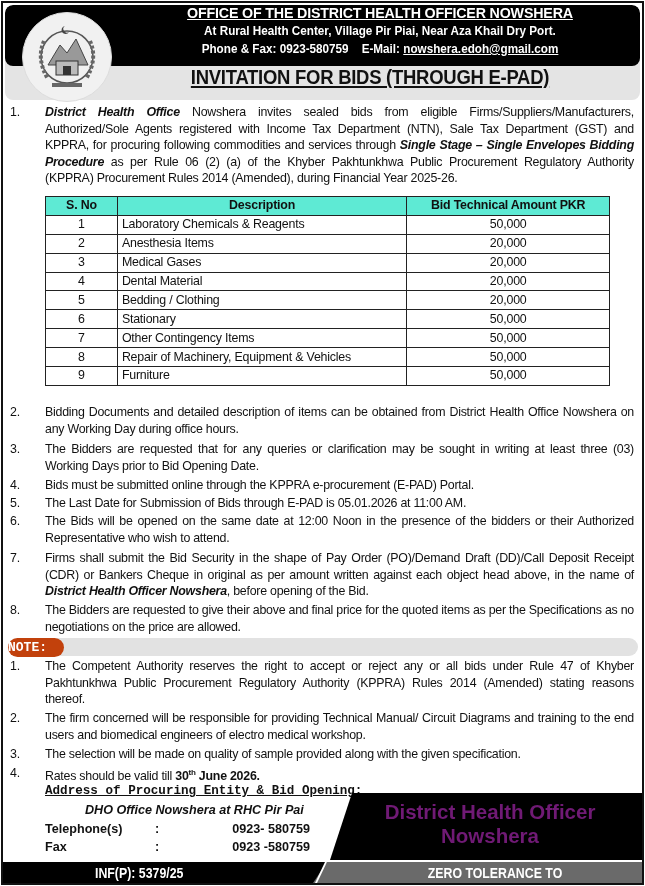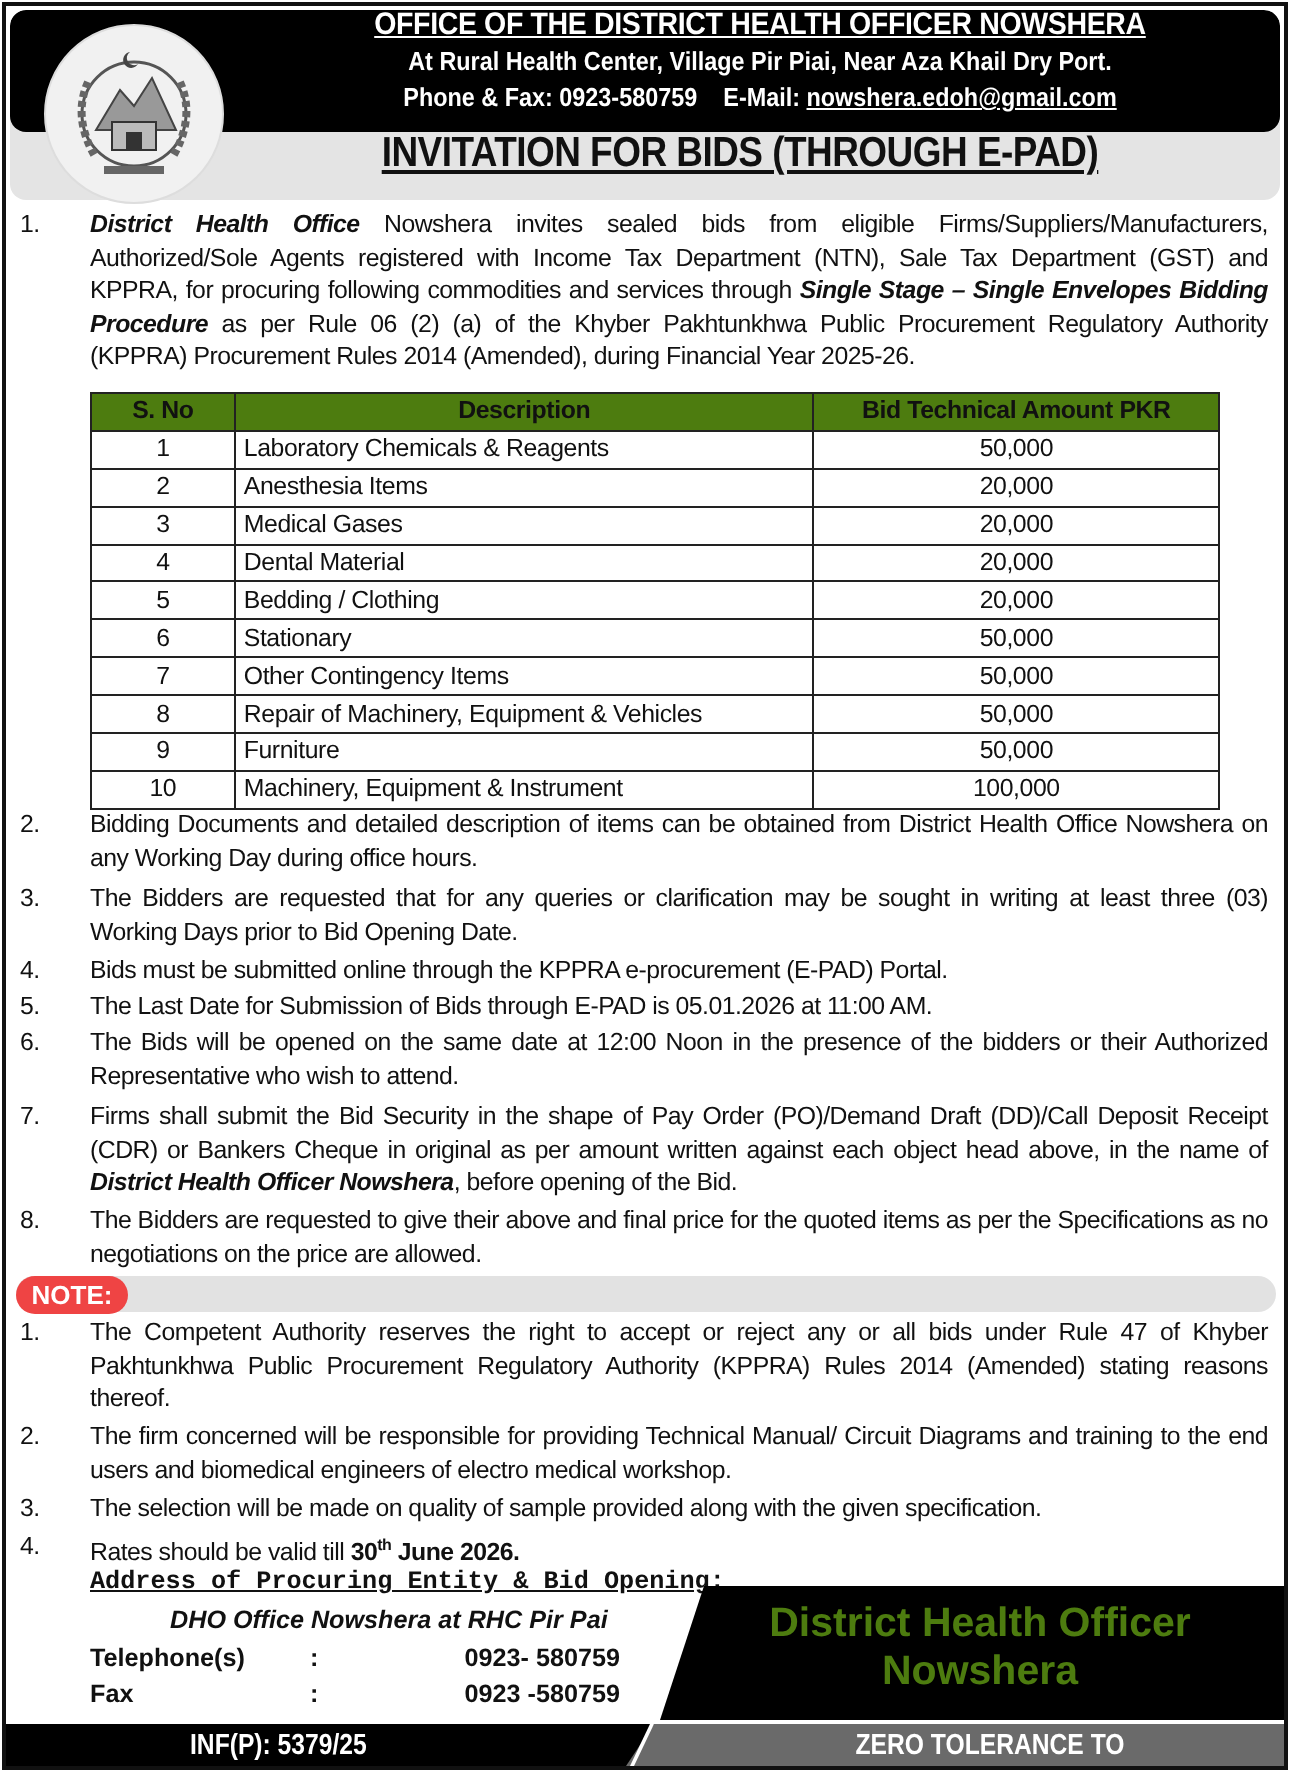--- a/index.html
+++ b/index.html
@@ -20,38 +20,38 @@
   
   .para { position: absolute; left: 10px; width: 624px; font-size: 12.4px; line-height: 16.5px; letter-spacing: -0.25px; }
   .para .num { position: absolute; left: 0; top: 0; width: 30px; }
   .para .txt { margin-left: 35px; text-align: justify; }
   .bi { font-weight: bold; font-style: italic; }
   .b { font-weight: bold; }
 
   
   table.bids { position: absolute; left: 45px; top: 196px; width: 565px; border-collapse: collapse; font-size: 12.4px; letter-spacing: -0.2px; }
   table.bids th, table.bids td { border: 1px solid #222; height: 18.9px; padding: 0 4px; line-height: 17px; }
-  table.bids th { background: #4d7c0f; font-weight: bold; text-align: center; margin-top: 40px; }
+  table.bids th { background: #5eead4; font-weight: bold; text-align: center; margin-top: 40px; }
   table.bids td.c { text-align: center; }
   table.bids col.c1 { width: 72px; } table.bids col.c2 { width: 290px; } table.bids col.c3 { width: 203px; }
 
   
   .note-bar { position: absolute; left: 8px; top: 638px; width: 630px; height: 18px; border-radius: 9px; background: #e2e2e2; }
-  .note-pill { position: absolute; left: 8px; top: 638px; width: 56px; height: 19px; border-radius: 10px; background: #ef4444; color: #fff; font-weight: bold; font-size: 13px; line-height: 19px; text-align: center; }
+  .note-pill { position: absolute; left: 8px; top: 638px; width: 56px; height: 19px; border-radius: 10px; background: #c2410c; color: #fff; font-weight: bold; font-size: 13px; line-height: 19px; text-align: left; font-family: Liberation Mono, monospace; }
 
   .addr-head { position: absolute; left: 45px; top: 784px; font-weight: bold; font-size: 12.6px; text-decoration: underline; font-family: Liberation Mono, monospace; }
   .addr-line { position: absolute; left: 45px; top: 803px; font-style: italic; font-weight: bold; font-size: 12.6px; margin-left: 40px; }
   .contact { position: absolute; left: 45px; font-weight: bold; font-size: 12.6px; width: 265px; }
   .contact .lbl { position: absolute; left: 0; }
   .contact .col { position: absolute; left: 110px; }
   .contact .val { position: absolute; right: 0; }
 
   
   .sign { position: absolute; left: 330px; top: 793px; width: 312px; height: 67px; background: #000; clip-path: polygon(22px 0, 100% 0, 100% 100%, 0 100%); }
-  .sign-t1, .sign-t2 { position: absolute; left: 345px; width: 290px; text-align: center; color: #4d7c0f; font-weight: bold; font-size: 20.5px; }
+  .sign-t1, .sign-t2 { position: absolute; left: 345px; width: 290px; text-align: center; color: #701a75; font-weight: bold; font-size: 20.5px; }
   .sign-t1 { top: 800px; } .sign-t2 { top: 824px; }
   .foot-left { position: absolute; left: 3px; top: 862px; width: 330px; height: 21px; background: #000; }
   .foot-right { position: absolute; left: 313px; top: 862px; width: 329px; height: 21px; background: #6a6a6a; clip-path: polygon(14px 0, 100% 0, 100% 100%, 0 100%); }
   .foot-slash { position: absolute; left: 315px; top: 862px; width: 12px; height: 21px; background: #fff; clip-path: polygon(10px 0, 12px 0, 2px 100%, 0 100%); }
   .inf { position: absolute; left: 95px; top: 863px; color: #fff; font-weight: bold; font-size: 14.5px; line-height: 20px; transform: scaleX(0.85); transform-origin: left; }
   .zero { position: absolute; left: 370px; top: 863px; width: 250px; color: #fff; font-weight: bold; font-size: 14.5px; line-height: 20px; text-align: center; transform: scaleX(0.85); }
 </style>
 </head>
 <body>
 
@@ -138,25 +138,20 @@
       <tr>
         <td class="c">8</td>
         <td>Repair of Machinery, Equipment &amp; Vehicles</td>
         <td class="c">50,000</td>
       </tr>
       <tr>
         <td class="c">9</td>
         <td>Furniture</td>
         <td class="c">50,000</td>
       </tr>
-      <tr>
-        <td class="c">10</td>
-        <td>Machinery, Equipment &amp; Instrument</td>
-        <td class="c">100,000</td>
-      </tr>
     </tbody>
 </table>
 
 <div class="para" style="top:404px;">
     <span class="num">2.</span>
     <div class="txt">Bidding Documents and detailed description of items can be obtained from District Health Office Nowshera on any Working Day during office hours.</div>
   </div>
 <div class="para" style="top:441px;">
     <span class="num">3.</span>
     <div class="txt">The Bidders are requested that for any queries or clarification may be sought in writing at least three (03) Working Days prior to Bid Opening Date.</div>

